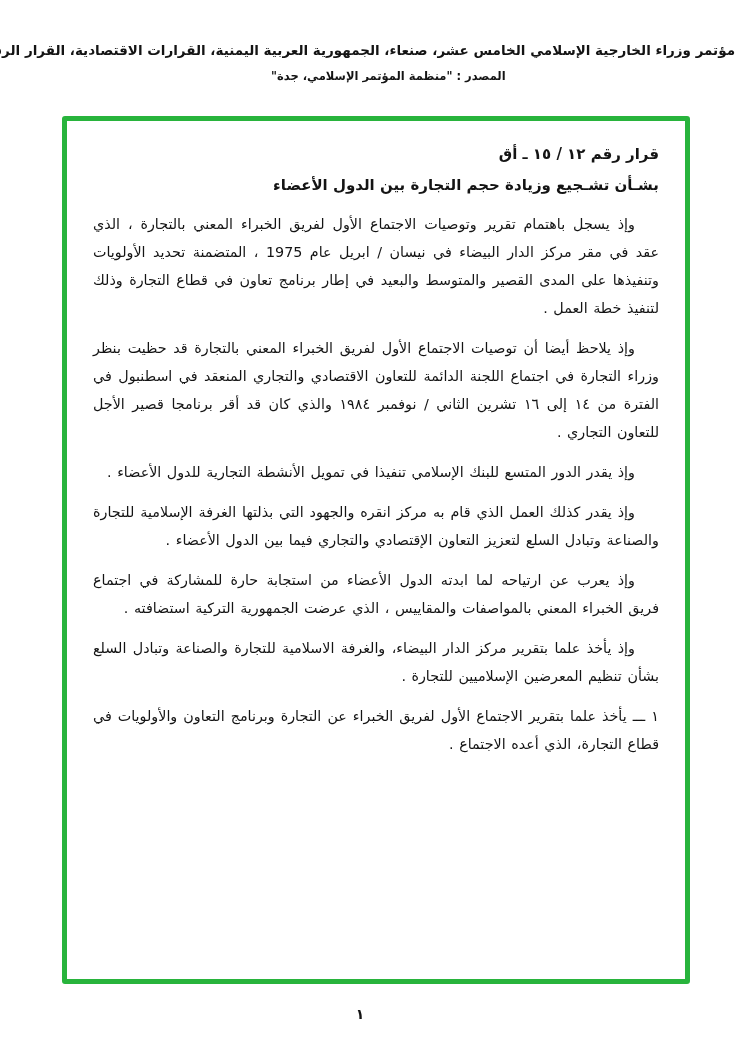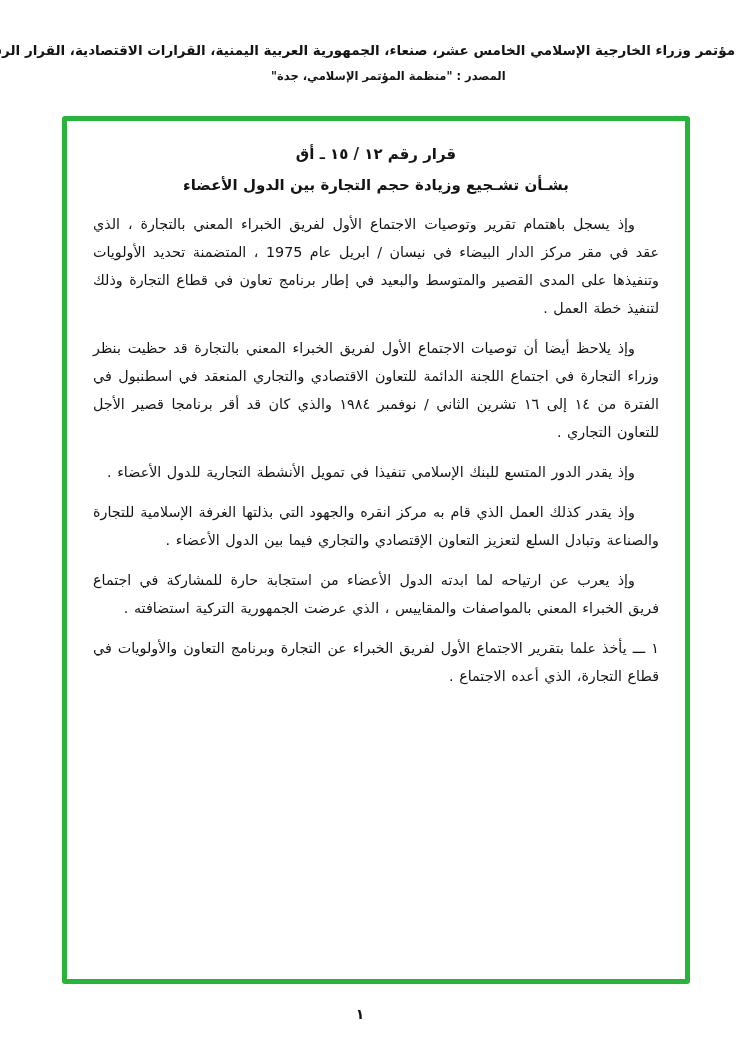--- a/index.html
+++ b/index.html
@@ -52,27 +52,26 @@
     height: 868px;
     box-sizing: border-box;
     border: 5px solid #28b43c;
     border-radius: 3px;
     padding: 16px 26px 10px 26px;
     direction: rtl;
     overflow: hidden;
     background: #ffffff;
   }
   .doc-title {
-    text-align: center;
     font-size: 15px;
     font-weight: bold;
     margin: 8px 0 0 0;
   }
   .doc-subtitle {
-    text-align: center;
+    text-align: right;
     font-size: 15px;
     font-weight: bold;
     margin: 13px 0 16px 0;
   }
   .body-par {
     font-size: 14.3px;
     line-height: 28px;
     text-align: justify;
     text-indent: 24px;
     margin: 0 0 12px 0;
@@ -110,19 +109,20 @@
   <div class="green-box" style="border-color: rgb(40, 180, 60);">
     <div class="doc-title">قرار رقم ١٢ / ١٥ ـ أق</div>
     <div class="doc-subtitle">بشـأن تشـجيع وزيادة حجم التجارة بين الدول الأعضاء</div>
 
     <div>
       <p class="body-par">وإذ يسجل باهتمام تقرير وتوصيات الاجتماع الأول لفريق الخبراء المعني بالتجارة ، الذي عقد في مقر مركز الدار البيضاء في نيسان / ابريل عام 1975 ، المتضمنة تحديد الأولويات وتنفيذها على المدى القصير والمتوسط والبعيد في إطار برنامج تعاون في قطاع التجارة وذلك لتنفيذ خطة العمل .</p>
       <p class="body-par">وإذ يلاحظ أيضا أن توصيات الاجتماع الأول لفريق الخبراء المعني بالتجارة قد حظيت بنظر وزراء التجارة في اجتماع اللجنة الدائمة للتعاون الاقتصادي والتجاري المنعقد في اسطنبول في الفترة من ١٤ إلى ١٦ تشرين الثاني / نوفمبر ١٩٨٤ والذي كان قد أقر برنامجا قصير الأجل للتعاون التجاري .</p>
       <p class="body-par">وإذ يقدر الدور المتسع للبنك الإسلامي تنفيذا في تمويل الأنشطة التجارية للدول الأعضاء .</p>
       <p class="body-par">وإذ يقدر كذلك العمل الذي قام به مركز انقره والجهود التي بذلتها الغرفة الإسلامية للتجارة والصناعة وتبادل السلع لتعزيز التعاون الإقتصادي والتجاري فيما بين الدول الأعضاء .</p>
       <p class="body-par">وإذ يعرب عن ارتياحه لما ابدته الدول الأعضاء من استجابة حارة للمشاركة في اجتماع فريق الخبراء المعني بالمواصفات والمقاييس ، الذي عرضت الجمهورية التركية استضافته .</p>
+      <p class="body-par">وإذ يأخذ علما بتقرير مركز الدار البيضاء، والغرفة الاسلامية للتجارة والصناعة وتبادل السلع بشأن تنظيم المعرضين الإسلاميين للتجارة .</p>
       <p class="numbered-par">١ ـــ يأخذ علما بتقرير الاجتماع الأول لفريق الخبراء عن التجارة وبرنامج التعاون والأولويات في قطاع التجارة، الذي أعده الاجتماع .</p>
     </div>
   </div>
 
   <div class="page-number">١</div>
 
 </div>
 
 </body></html>

